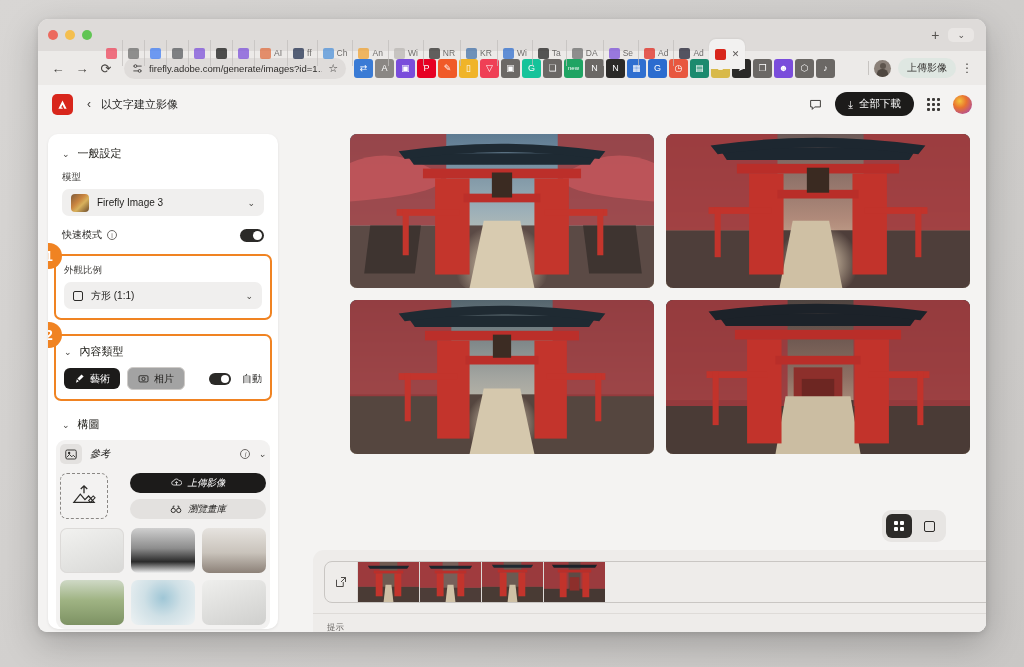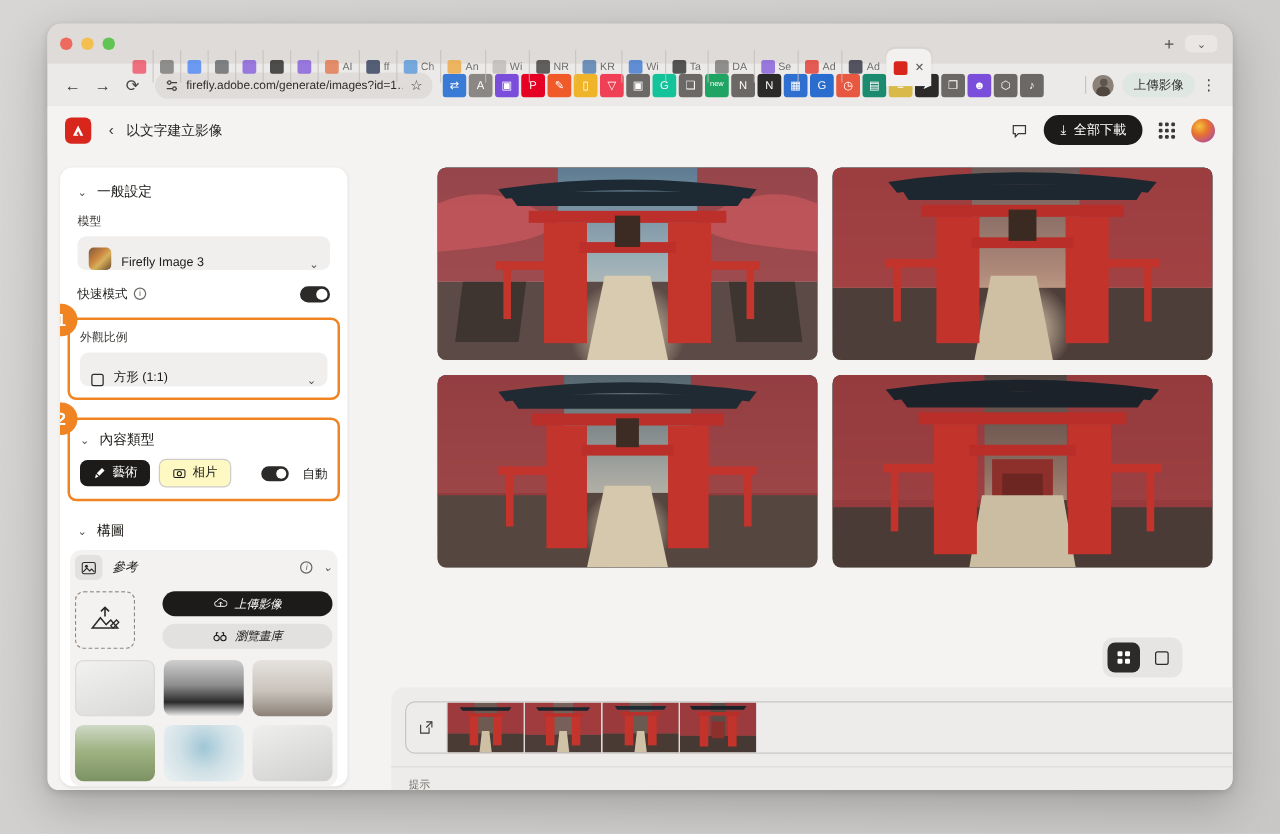--- a/index.html
+++ b/index.html
@@ -132,21 +132,21 @@
     background: #fff; border-radius: 10px; overflow: hidden;
     box-shadow: 0 1px 3px rgba(0,0,0,.08);
   }
   .sec { padding: 12px 14px 8px; }
   .sec-head { display: flex; align-items: center; gap: 8px; }
   .chev { font-size: 9px; color: #4a4845; }
   .sec-title { font-size: 11px; color: #15140f; font-weight: 400; }
   .fld-label { font-size: 9.5px; color: #3d3b38; margin: 10px 0 5px; }
   .select {
     background: #f0efee; border-radius: 7px; height: 27px;
-    display: flex; align-items: flex-end; padding: 0 9px; gap: 8px;
+    display: flex; align-items: center; padding: 0 9px; gap: 8px;
   }
   .select .val { font-size: 10px; color: #1d1c1a; flex: 1; }
   .model-thumb {
     width: 18px; height: 18px; border-radius: 4px;
     background: linear-gradient(135deg,#7e5a3a,#c9843f 40%,#d8b15c 60%,#6c4a2a);
   }
   .sqicon { width:10px;height:10px;border:1.5px solid #2b2a28;border-radius:2px;}
   .row-toggle {
     display: flex; align-items: center; margin-top: 12px; gap: 5px;
   }
@@ -177,21 +177,21 @@
     display: flex; align-items: center; justify-content: center; z-index: 5;
   }
   .badge.two { top: -14px; }
 
   .pillrow { display: flex; align-items: center; gap: 7px; margin-top: 8px; }
   .pill {
     display: flex; align-items: center; gap: 5px; font-size: 10px;
     border-radius: 6px; padding: 5px 10px; line-height: 1;
   }
   .pill.dark { background: #1c1b1a; color: #fff; }
-  .pill.light { background: #fef9c3; color: #1d1c1a; border: 1px solid #cecbc8; }
+  .pill.light { background: #a3a3a3; color: #1d1c1a; border: 1px solid #cecbc8; }
   .auto-lbl { font-size: 10px; color: #1d1c1a; margin-left: 4px; }
   .switch.sm { margin-left: auto; width: 22px; height: 12px; }
   .switch.sm::after { width: 8px; height: 8px; }
 
   
   .subcard { background: #f3f2f1; border-radius: 9px; margin: 8px 8px 0; padding: 4px; font-style: italic; }
   .subhead { display: flex; align-items: center; gap: 8px; }
   .subhead .ic {
     width: 22px; height: 20px; border-radius: 5px; background: #e3e1df;
     display: flex; align-items: center; justify-content: center; font-size: 10px; color:#2b2a28;

